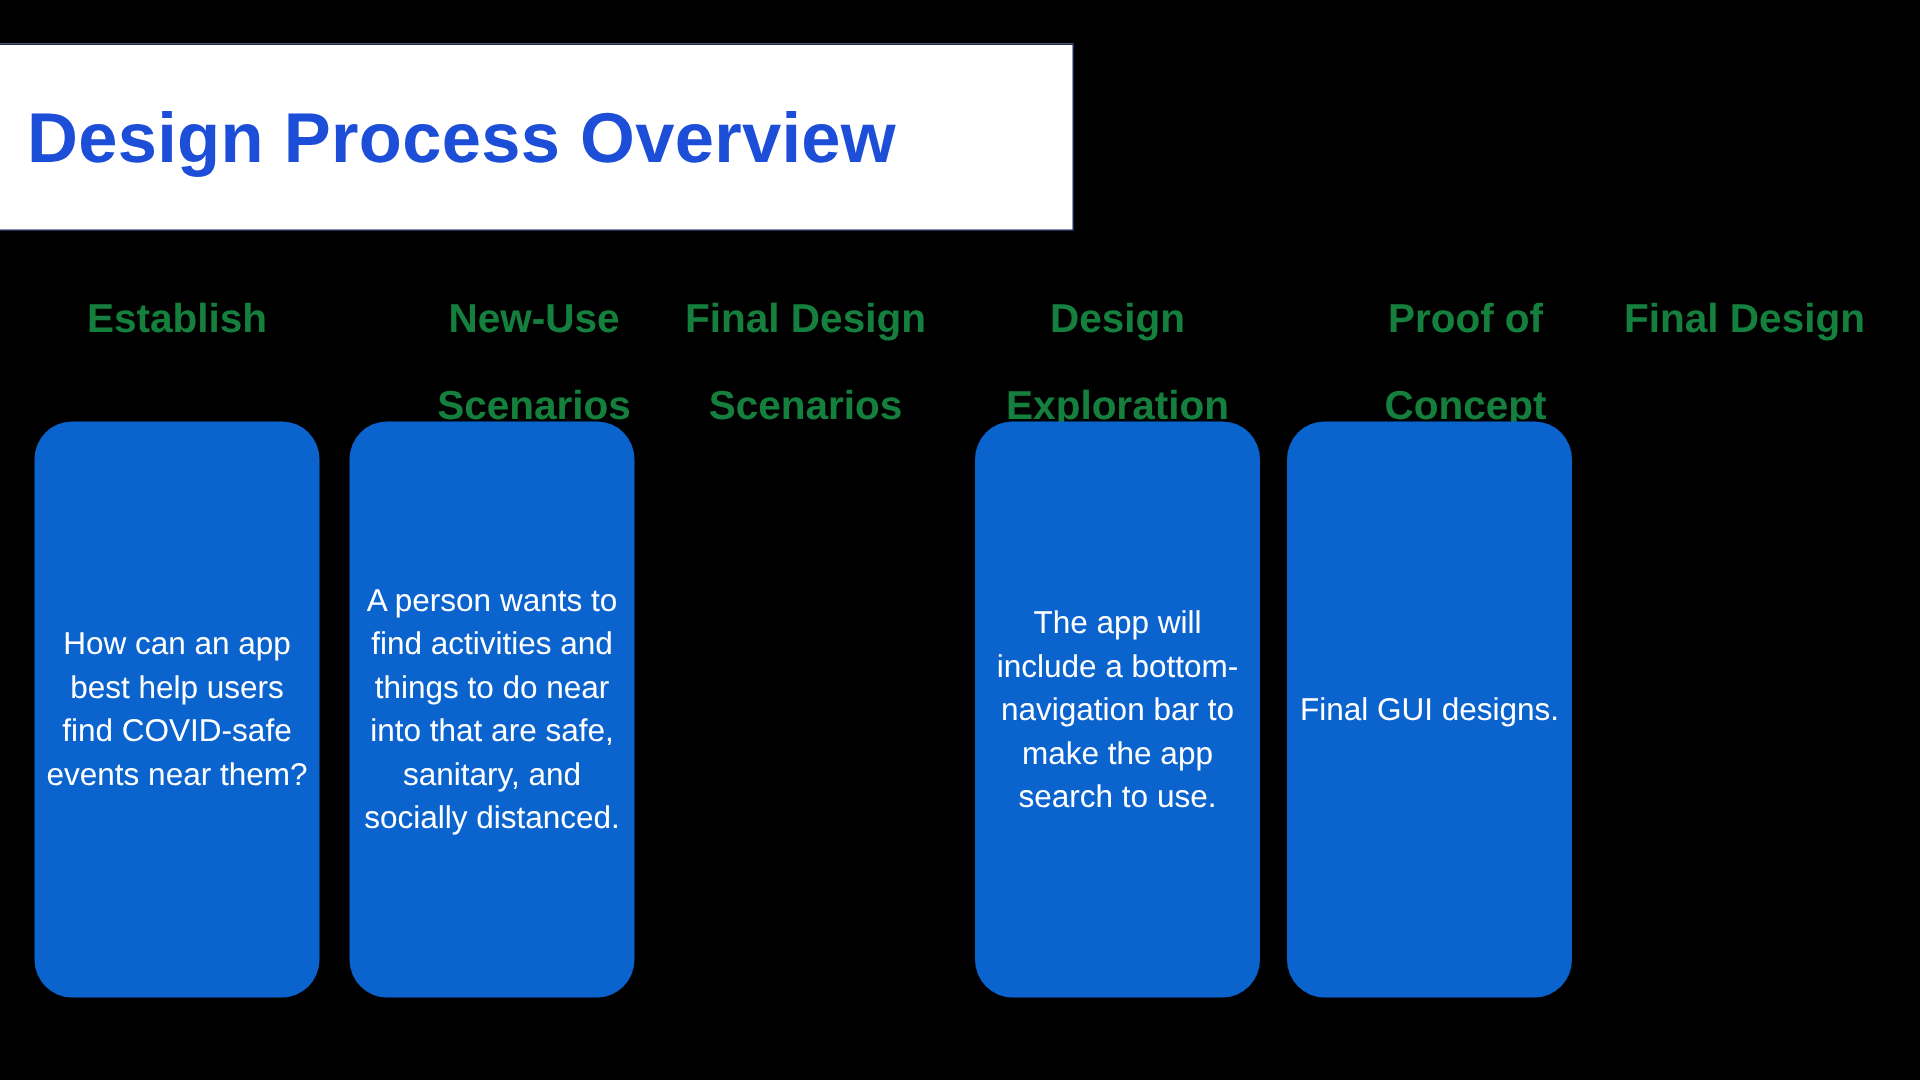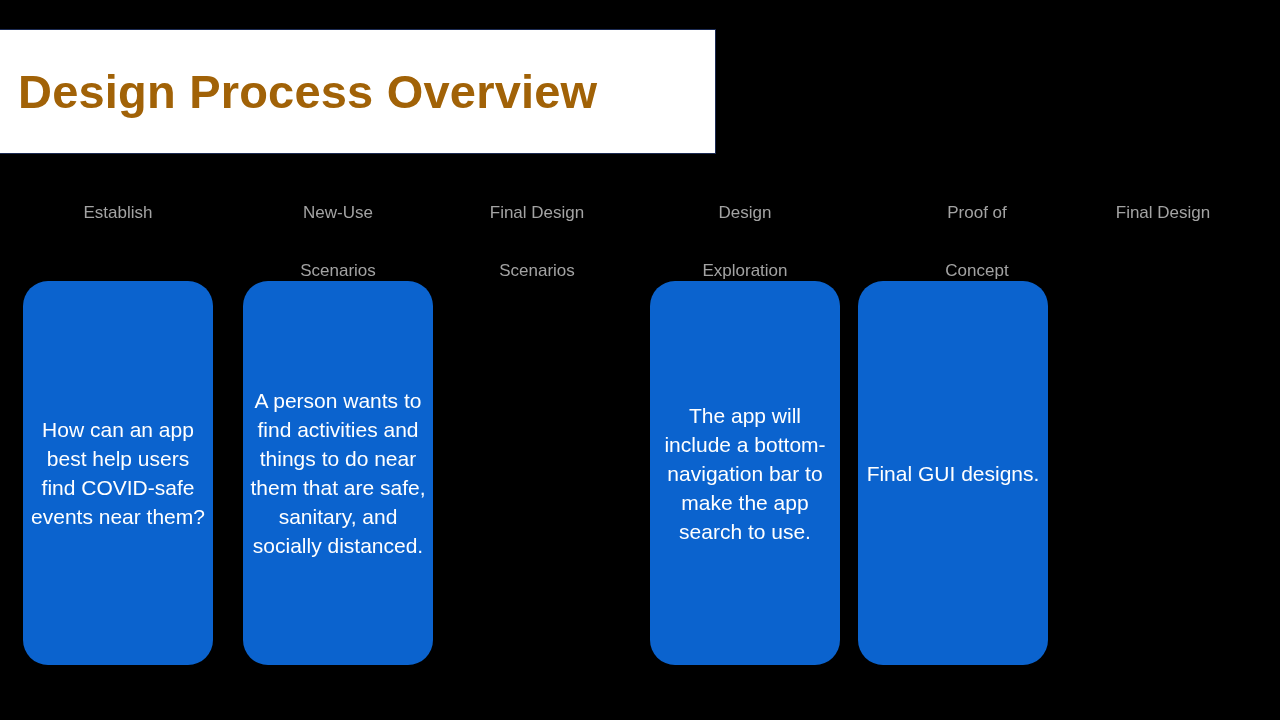--- a/index.html
+++ b/index.html
@@ -33,21 +33,21 @@
     border-top: 1px solid #1b2a52;
     border-right: 1px solid #1b2a52;
     border-bottom: 1px solid #1b2a52;
     box-sizing: border-box;
     display: flex;
     align-items: center;
   }
   #title-text {
     margin: 0;
     padding: 0 0 0 18px;
-    color: #a16207;
+    color: #1d4ed8;
     font-family: "Liberation Sans", sans-serif;
     font-weight: bold;
     font-size: 47px;
     line-height: 54px;
     letter-spacing: 0.2px;
     white-space: nowrap;
   }
 
   
   #process-row {
@@ -61,25 +61,25 @@
   .process-column {
     position: absolute;
     top: 0;
     width: 190px;
     height: 470px;
   }
 
   .column-header {
     width: 100%;
     text-align: center;
-    color: #a3a3a3;
-    font-family: "Liberation Sans", sans-serif;
-    font-size: 17px;
+    color: #15803d;
+    font-family: "Liberation Sans", sans-serif;
+    font-size: 27px;
     line-height: 29px;
-    font-weight: normal;
+    font-weight: bold;
     margin: 0;
     padding: 0;
     height: 71px;
     box-sizing: border-box;
     display: flex;
     align-items: flex-start;
     justify-content: center;
   }
   .column-header span {
     display: block;
@@ -108,21 +108,21 @@
     font-size: 21px;
     line-height: 29px;
     font-weight: normal;
     margin: 0;
     padding: 0;
     word-wrap: break-word;
   }
 
   
   #col-0 { left: 23px; }
-  #col-1 { left: 243px; }
+  #col-1 { left: 233px; padding-left: 28px; }
   #col-2 { left: 442px; }
   #col-3 { left: 650px; }
   #col-4 { left: 858px; padding-left: 24px; }
   #col-5 { left: 1068px; }
 </style>
 </head>
 <body>
 
 <div id="slide">
 
@@ -144,21 +144,21 @@
     </div>
 
     <div class="process-column" id="col-1">
       <div class="column-header">
         <span>
           <span>New-Use</span><br>
           <span>Scenarios</span>
         </span>
       </div>
       <div class="stage-card">
-        <span class="stage-card-text">A person wants to find activities and things to do near them that are safe, sanitary, and socially distanced.</span>
+        <span class="stage-card-text">A person wants to find activities and things to do near into that are safe, sanitary, and socially distanced.</span>
       </div>
     </div>
 
     <div class="process-column" id="col-2">
       <div class="column-header">
         <span>
           <span>Final Design</span><br>
           <span>Scenarios</span>
         </span>
       </div>

